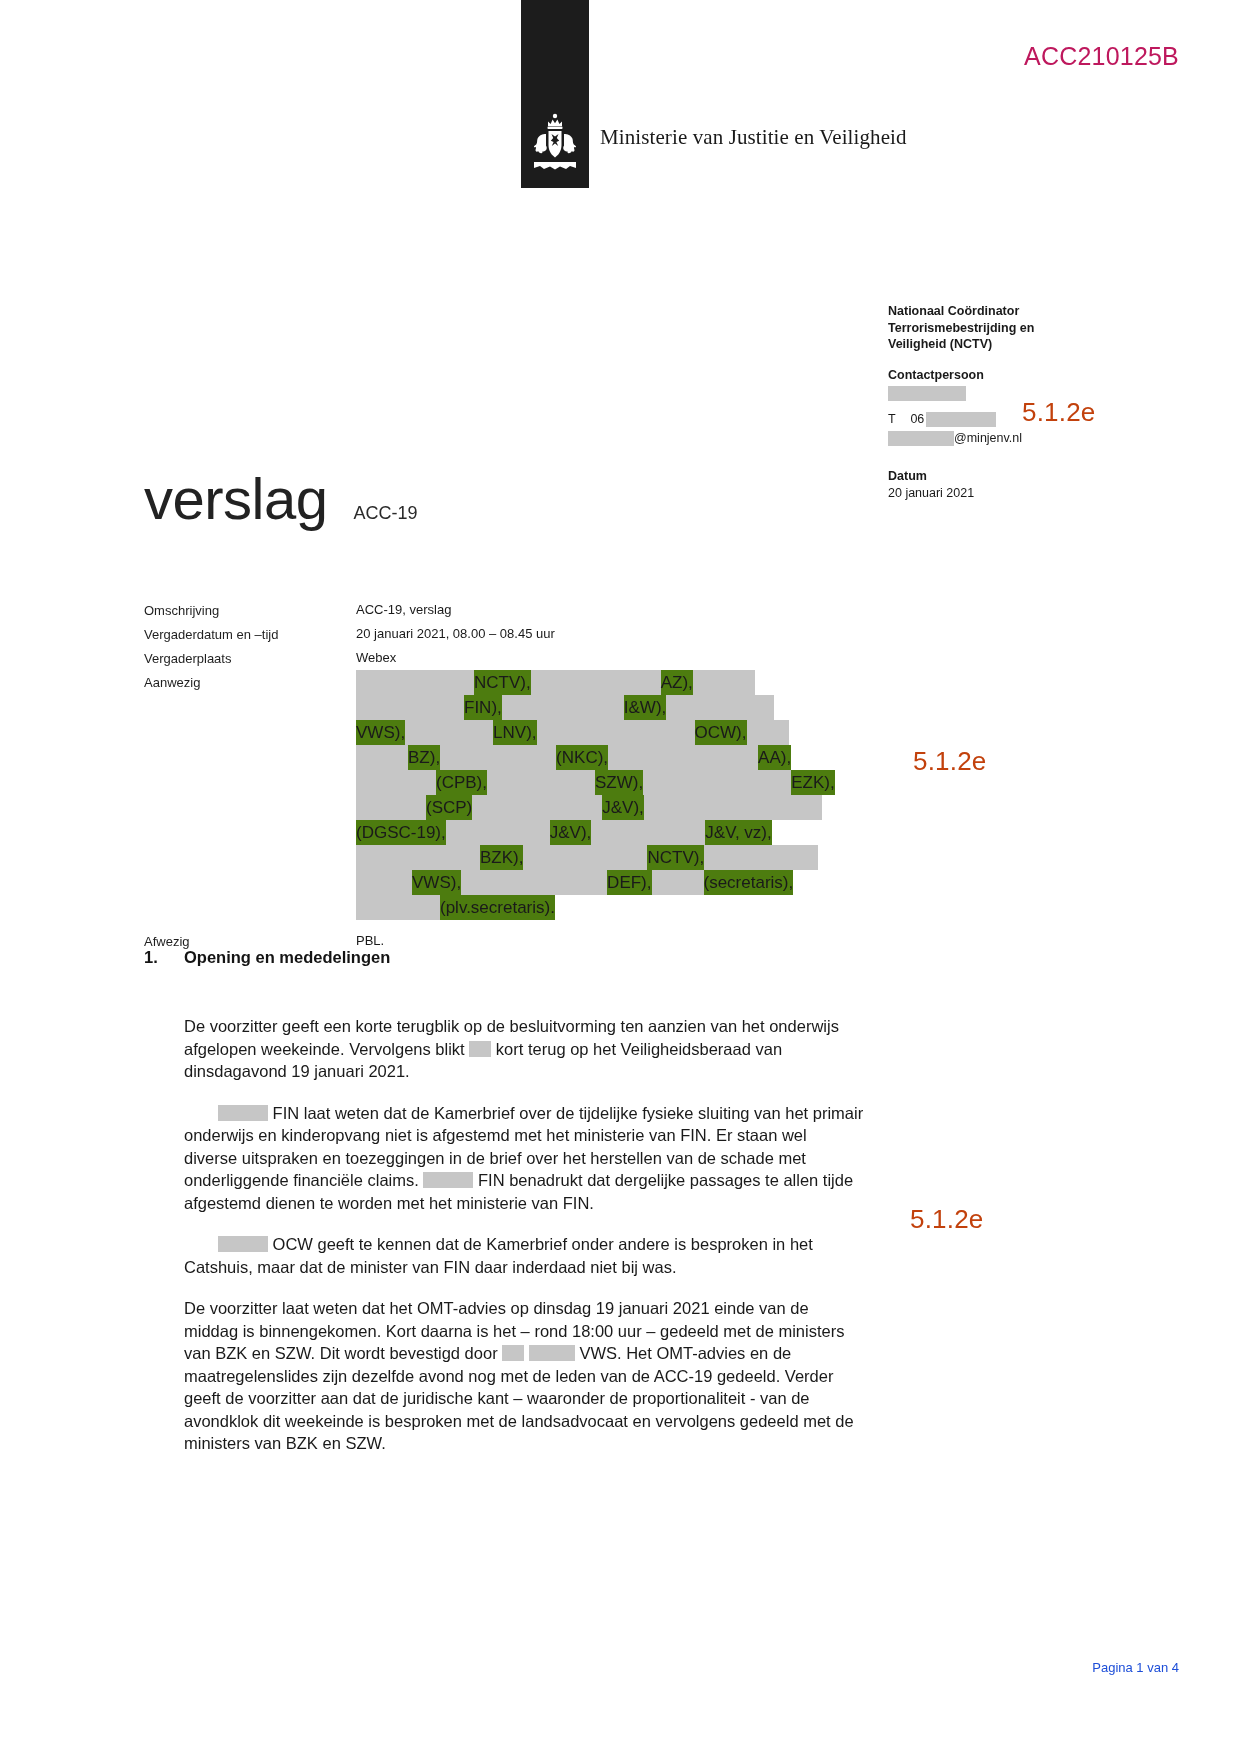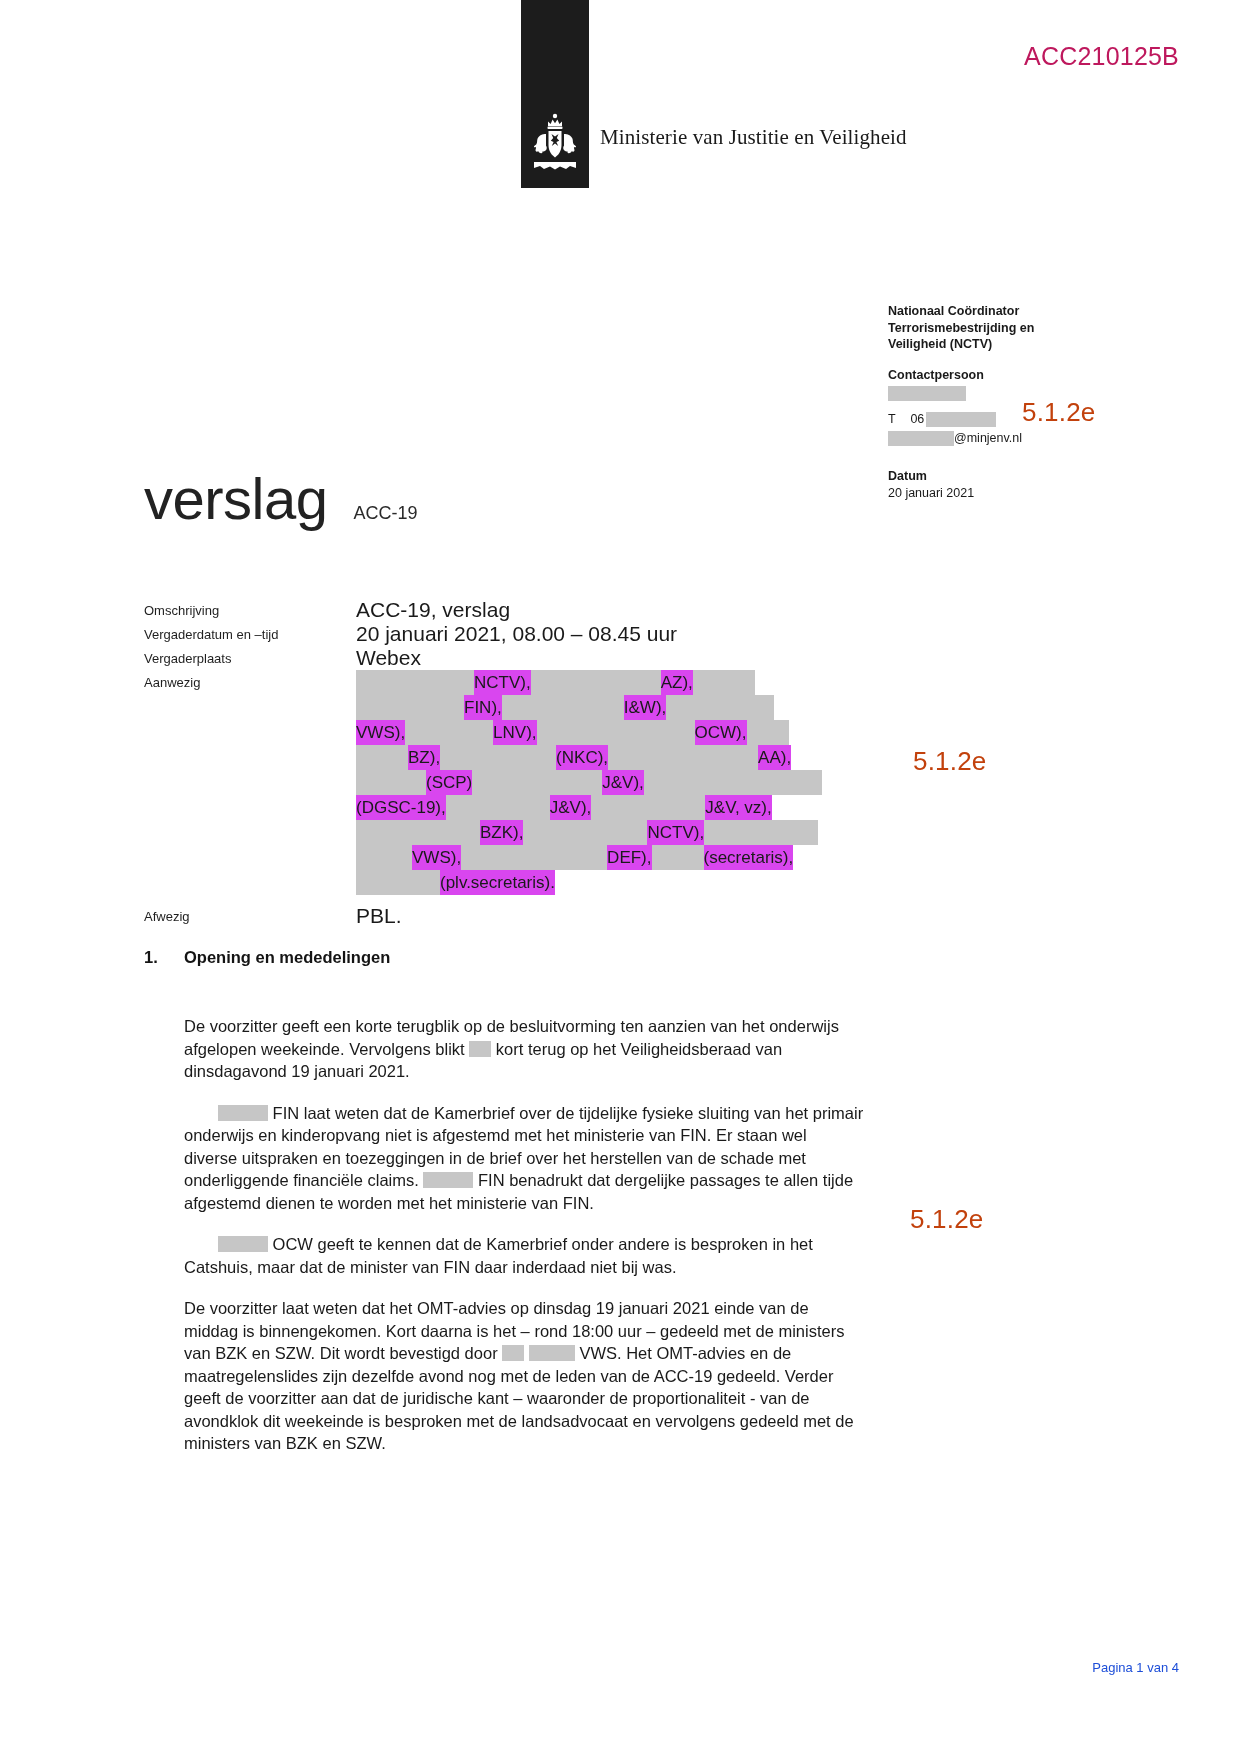--- a/index.html
+++ b/index.html
@@ -150,21 +150,21 @@
   }
   .meta-key {
     width: 212px;
     flex: 0 0 212px;
     font-size: 13px;
     color: #1f1f1f;
     line-height: 23px;
     padding-top: 1px;
   }
   .meta-val {
-    font-size: 21px;
+    font-size: 13px;
     line-height: 23px;
     color: #1a1a1a;
     white-space: nowrap;
   }
 
   
   .attendees {
     position: relative;
     font-size: 17px;
     line-height: 25px;
@@ -180,21 +180,21 @@
     display: inline-block;
     height: 25px;
     background: #c6c6c6;
     vertical-align: top;
   }
   .att-line .txt {
     display: inline-block;
     height: 25px;
     line-height: 25px;
     vertical-align: top;
-    background: #d946ef;
+    background: #4d7c0f;
   }
 
   
   .section {
     position: absolute;
     left: 144px;
     width: 720px;
   }
   .sec-head {
     display: flex;
@@ -314,20 +314,21 @@
           <div class="meta-val">Webex</div>
         </div>
       </div>
     <div class="meta-row">
       <div class="meta-key">Aanwezig</div>
       <div class="attendees" id="attendee-lines">
           <div class="att-line"><span class="blk" style="width: 118px;"></span><span class="txt">NCTV),</span><span class="blk" style="width: 130px;"></span><span class="txt">AZ),</span><span class="blk" style="width: 62px;"></span></div>
           <div class="att-line"><span class="blk" style="width: 108px;"></span><span class="txt">FIN),</span><span class="blk" style="width: 122px;"></span><span class="txt">I&amp;W),</span><span class="blk" style="width: 108px;"></span></div>
           <div class="att-line"><span class="txt">VWS),</span><span class="blk" style="width: 88px;"></span><span class="txt">LNV),</span><span class="blk" style="width: 158px;"></span><span class="txt">OCW),</span><span class="blk" style="width: 42px;"></span></div>
           <div class="att-line"><span class="blk" style="width: 52px;"></span><span class="txt">BZ),</span><span class="blk" style="width: 116px;"></span><span class="txt">(NKC),</span><span class="blk" style="width: 150px;"></span><span class="txt">AA),</span></div>
+          <div class="att-line"><span class="blk" style="width: 80px;"></span><span class="txt">(CPB),</span><span class="blk" style="width: 108px;"></span><span class="txt">SZW),</span><span class="blk" style="width: 148px;"></span><span class="txt">EZK),</span></div>
           <div class="att-line"><span class="blk" style="width: 70px;"></span><span class="txt">(SCP)</span><span class="blk" style="width: 130px;"></span><span class="txt">J&amp;V),</span><span class="blk" style="width: 178px;"></span></div>
           <div class="att-line"><span class="txt">(DGSC-19),</span><span class="blk" style="width: 104px;"></span><span class="txt">J&amp;V),</span><span class="blk" style="width: 114px;"></span><span class="txt">J&amp;V, vz),</span></div>
           <div class="att-line"><span class="blk" style="width: 124px;"></span><span class="txt">BZK),</span><span class="blk" style="width: 124px;"></span><span class="txt">NCTV),</span><span class="blk" style="width: 114px;"></span></div>
           <div class="att-line"><span class="blk" style="width: 56px;"></span><span class="txt">VWS),</span><span class="blk" style="width: 146px;"></span><span class="txt">DEF),</span><span class="blk" style="width: 52px;"></span><span class="txt">(secretaris),</span></div>
           <div class="att-line"><span class="blk" style="width: 84px;"></span><span class="txt">(plv.secretaris).</span></div>
         </div>
     </div>
     <div class="meta-row" style="margin-top:9px">
       <div class="meta-key">Afwezig</div>
       <div class="meta-val">PBL.</div>

